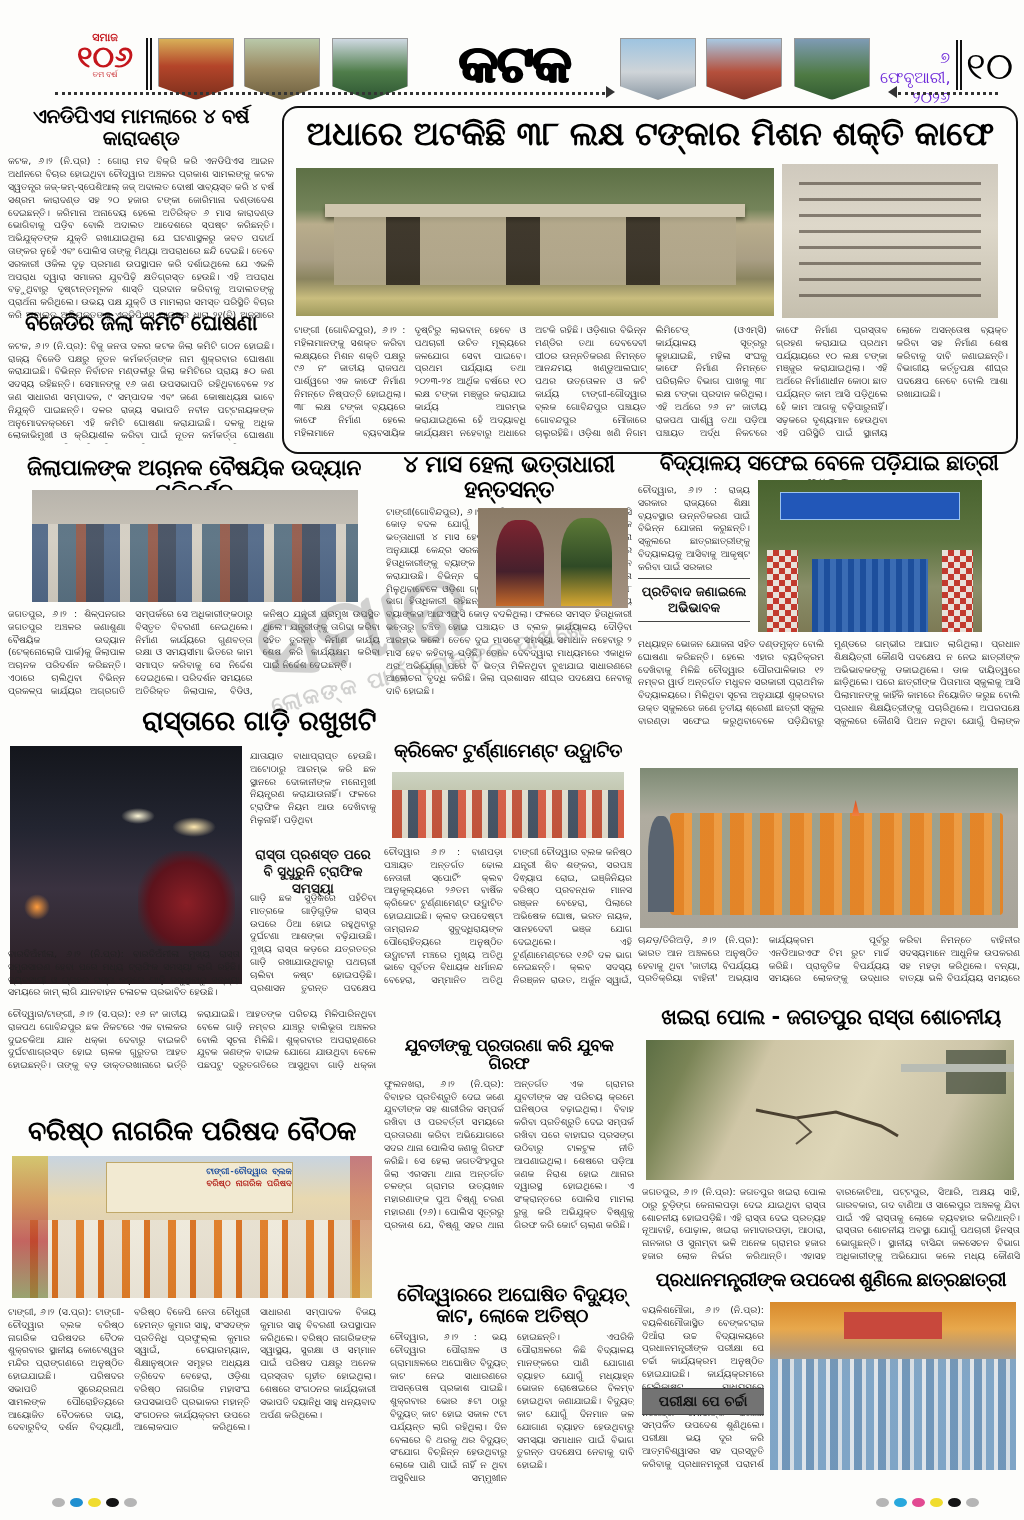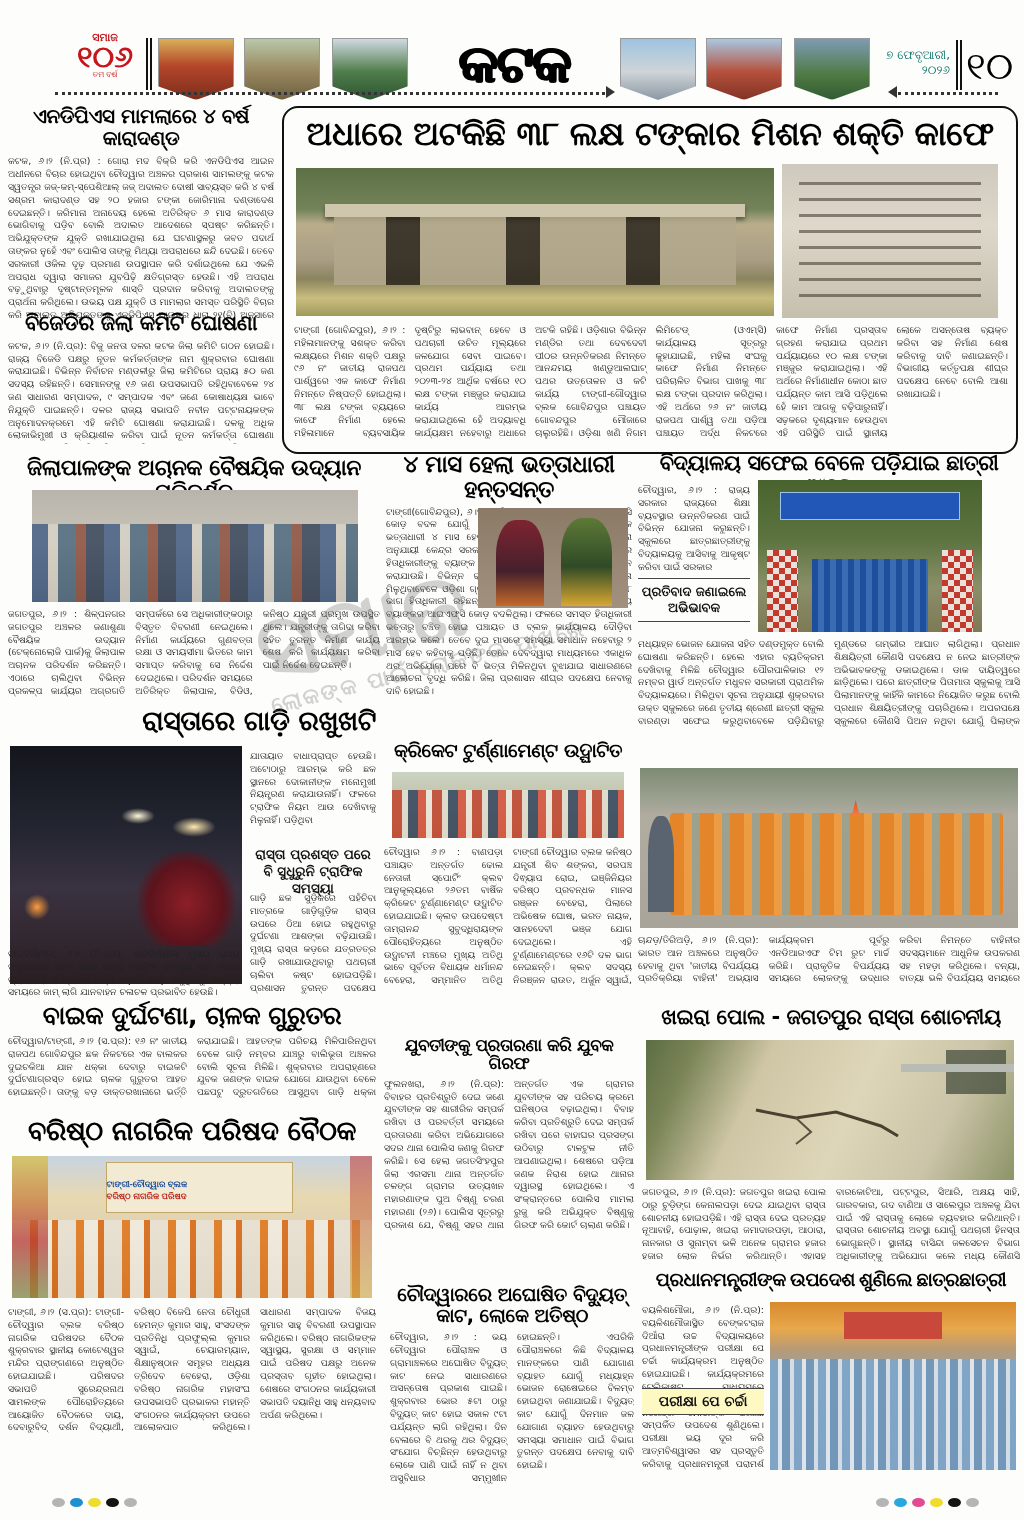--- a/index.html
+++ b/index.html
@@ -45,21 +45,21 @@
       <div style="font-size:8px;color:#c4161c;">ତମ ବର୍ଷ</div>
     </div>
     <div class="dbar" style="left:146px;top:38px;height:52px;"></div>
     <div class="thumb" style="left:118px;left:158px;background:linear-gradient(180deg,#d8b058 0%,#b4452a 45%,#7d2f1c 100%);"></div>
     <div class="thumb" style="left:244px;background:linear-gradient(180deg,#b9c8a9 0%,#9b8a62 50%,#6f6140 100%);"></div>
     <div class="thumb" style="left:332px;background:linear-gradient(180deg,#cfd9e2 0%,#4f7d4a 55%,#2e5733 100%);"></div>
     <div class="abs headline" style="left:420px;top:36px;width:190px;font-size:52px;text-shadow:1.5px 0 #000, -1.5px 0 #000;">କଟକ</div>
     <div class="thumb" style="left:620px;background:linear-gradient(180deg,#9ec4e0 0%,#cfd4d8 55%,#8d9aa5 100%);"></div>
     <div class="thumb" style="left:706px;background:linear-gradient(180deg,#a8c8e2 0%,#b5503c 55%,#833426 100%);"></div>
     <div class="thumb" style="left:794px;background:linear-gradient(180deg,#7e9bb4 0%,#4e7a43 60%,#335c33 100%);"></div>
-    <div class="abs" style="left:880px;top:48px;width:70px;text-align:right;font-size:12px;color:#0f766e;line-height:1.25;font-family:'DejaVu Sans',sans-serif;">
+    <div class="abs" style="left:880px;top:48px;width:70px;text-align:right;font-size:16px;color:#6d28d9;line-height:1.25;font-family:'DejaVu Sans',sans-serif;">
       <div>୭ ଫେବୃଆରୀ,</div>
       <div>୨୦୨୬</div>
     </div>
     <div class="dbar" style="left:956px;top:40px;height:50px;"></div>
     <div class="abs" style="left:966px;top:44px;font-size:38px;color:#000000;font-family:'DejaVu Sans',sans-serif;">୧୦</div>
     <div class="dotline" style="left:55px;width:550px;"></div>
     <div class="arrow" style="left:606px;border-left:9px solid #333;"></div>
     <div class="dotline" style="left:898px;width:100px;"></div>
     <div class="arrow" style="left:888px;border-right:9px solid #333;"></div>
   </div>
@@ -149,28 +149,27 @@
   <div class="abs" style="left:638px;top:734px;width:382px;height:266px;">
     <div class="photo" style="left:2px;top:34px;width:378px;height:160px;background:linear-gradient(180deg,#7e8a74 0%,#9aa08e 18%,#b0aca0 30%,#a8a49a 100%);">
       <div class="abs" style="left:8%;top:28%;width:88%;height:64%;background:repeating-linear-gradient(90deg,#e8821e 0 14px,#f29b3c 14px 22px,#9aa08e 22px 30px);border-radius:4px;opacity:0.92;"></div>
       <div class="abs" style="left:2%;top:30%;width:7%;height:60%;background:#5a6470;border-radius:40% 40% 0 0;"></div>
       <div class="abs" style="left:56%;top:20%;width:8px;height:16px;background:linear-gradient(180deg,#e05020,#f08040);clip-path:polygon(50% 0,100% 100%,0 100%);"></div>
     </div>
     <div class="body-text cols3" style="position:absolute;left:0;top:200px;width:382px;height:64px;">ଚାନ୍ଦଡ଼/ତିରିଅଡ଼ି, ୬।୨ (ନି.ପ୍ର): ଭାରତ ଆନ ଅଞ୍ଚଳରେ ଅନୁଷ୍ଠିତ ହେବାକୁ ଥିବା 'ଜାତୀୟ ବିପର୍ଯ୍ୟୟ ପ୍ରତିକ୍ରିୟା ବାହିନୀ' ଅଭ୍ୟାସ କାର୍ଯ୍ୟକ୍ରମ ପୂର୍ବରୁ ଏନଡିଆରଏଫ ଟିମ ରୁଟ ମାର୍ଚ୍ଚ କରିଛି। ପ୍ରାକୃତିକ ବିପର୍ଯ୍ୟୟ ସମୟରେ ଲୋକଙ୍କୁ ଉଦ୍ଧାର କରିବା ନିମନ୍ତେ ବାହିନୀର ସଦସ୍ୟମାନେ ଆଧୁନିକ ଉପକରଣ ସହ ମହଡ଼ା କରିଥିଲେ। ବନ୍ୟା, ବାତ୍ୟା ଭଳି ବିପର୍ଯ୍ୟୟ ସମୟରେ କିଭଳି ତ୍ୱରିତ ସେବା ପହଁଚାଇ ହେବ ସେ ସମ୍ପର୍କରେ ଗ୍ରାମବାସୀଙ୍କୁ ସଚେତନ କରାଯାଇଥିଲା। ଏହି କାର୍ଯ୍ୟକ୍ରମରେ ଅଧିକ ସଂଖ୍ୟାରେ ସ୍ଥାନୀୟ ଲୋକ ସାମିଲ ହୋଇଥିଲେ। ବି. ଡି. ବିଭାଗ-ସ୍ତରୀୟ ପ୍ରତିନିଧି ଉପସ୍ଥିତ ରହି କାର୍ଯ୍ୟକ୍ରମର ସମୀକ୍ଷା କରିଥିଲେ।</div>
   </div>
 
   <div class="abs" style="left:8px;top:1002px;width:368px;height:112px;">
-    <div class="headline" style="font-size:25px;">ବାଇକ ଦୁର୍ଘଟଣା, ଚାଳକ ଗୁରୁତର</div>
     <div class="body-text cols2" style="margin-top:6px;height:74px;">ଚୌଦ୍ୱାର/ଟାଙ୍ଗୀ, ୬।୨ (ସ.ପ୍ର): ୧୬ ନଂ ଜାତୀୟ ରାଜପଥ ଗୋବିନ୍ଦପୁର ଛକ ନିକଟରେ ଏକ ବାଲକର ଦୁଇଚକିଆ ଯାନ ଧକ୍କା ଦେବାରୁ ବାଇକଟି ଦୁର୍ଘଟଣାଗ୍ରସ୍ତ ହୋଇ ଚାଳକ ଗୁରୁତର ଆହତ ହୋଇଛନ୍ତି। ତାଙ୍କୁ ବଡ଼ ଡାକ୍ତରଖାନାରେ ଭର୍ତ୍ତି କରାଯାଇଛି। ଆହତଙ୍କ ପରିଚୟ ମିଳିପାରିନଥିବା ବେଳେ ଗାଡ଼ି ନମ୍ବର ଯାଞ୍ଚରୁ ବାଲିଭୂତା ଅଞ୍ଚଳର ବୋଲି ସୂଚନା ମିଳିଛି। ଶୁକ୍ରବାର ଅପରାହ୍ଣରେ ଯୁବକ ଜଣଙ୍କ ବାଇକ ଯୋଗେ ଯାଉଥିବା ବେଳେ ପଛପଟୁ ଦ୍ରୁତଗତିରେ ଆସୁଥିବା ଗାଡ଼ି ଧକ୍କା ଦେଇଥିଲା। ରାସ୍ତାରେ ପଡ଼ି ରକ୍ତାକ୍ତ ହୋଇଥିବା ଚାଳକଙ୍କୁ ସ୍ଥାନୀୟ ଲୋକେ ଉଦ୍ଧାର କରି ଡାକ୍ତରଖାନା ପଠାଇଥିଲେ। ରାଜପଥ ଥାନା ପୋଲିସ ମାମଲା ରୁଜୁ କରି ତଦନ୍ତ ଚଳାଇଛି।</div>
   </div>
 
   <div class="abs" style="left:8px;top:1116px;width:368px;height:386px;">
     <div class="headline" style="font-size:27px;">ବରିଷ୍ଠ ନାଗରିକ ପରିଷଦ ବୈଠକ</div>
     <div class="photo" style="left:4px;top:40px;width:360px;height:142px;background:linear-gradient(180deg,#c8d4e0 0%,#e8d8b0 30%,#ded0b4 55%,#9a8468 100%);">
-      <div class="abs" style="left:26%;top:4%;width:52%;height:36%;background:#f2ead2;border:1px solid #c0a868;text-align:left;font-size:8.5px;color:#184a9c;font-weight:bold;line-height:1.5;padding-top:15px;font-family:Liberation Sans, sans-serif;">
+      <div class="abs" style="left:26%;top:4%;width:52%;height:36%;background:#f2ead2;border:1px solid #c0a868;text-align:right;font-size:8.5px;color:#184a9c;font-weight:bold;line-height:1.5;padding-top:3px;font-family:Liberation Mono, monospace;">
         <div>ଟାଙ୍ଗୀ-ଚୌଦ୍ୱାର ବ୍ଲକ</div>
         <div style="color:#b4261e;">ବରିଷ୍ଠ ନାଗରିକ ପରିଷଦ</div>
       </div>
       <div class="stripfig" style="height:55%;background:repeating-linear-gradient(90deg,#e8e2d4 0 18px,#e07820 18px 26px,#f0ece0 26px 40px,#d86a18 40px 46px);opacity:0.9;"></div>
       <div class="abs" style="left:0;top:0;width:10%;height:100%;background:linear-gradient(180deg,#d8c040,#b43030 60%,#7a8c4a);opacity:0.7;"></div>
       <div class="abs" style="right:0;top:0;width:6%;height:100%;background:linear-gradient(180deg,#c04040,#d0b050);opacity:0.6;"></div>
     </div>
     <div class="body-text cols3" style="position:absolute;left:0;top:190px;width:368px;height:192px;">ଟାଙ୍ଗୀ, ୬।୨ (ସ.ପ୍ର): ଟାଙ୍ଗୀ-ଚୌଦ୍ୱାର ବ୍ଲକ ବରିଷ୍ଠ ନାଗରିକ ପରିଷଦର ବୈଠକ ଶୁକ୍ରବାର ସ୍ଥାନୀୟ କୋଟେଶ୍ୱର ମନ୍ଦିର ପ୍ରାଙ୍ଗଣରେ ଅନୁଷ୍ଠିତ ହୋଇଯାଇଛି। ପରିଷଦର ସଭାପତି ସୁରେନ୍ଦ୍ରନାଥ ସାମଲଙ୍କ ପୌରୋହିତ୍ୟରେ ଆୟୋଜିତ ବୈଠକରେ ଦାୟ, ଦେବାରୁବିଦ୍ ଦର୍ଶନ ବିଦ୍ୟାର୍ଥୀ, ବରିଷ୍ଠ ବିଜେପି ନେତା ଚୌଧୁରୀ ହେମନ୍ତ କୁମାର ସାହୁ, ସଂସଦଙ୍କ ପ୍ରତିନିଧି ପ୍ରଫୁଲ୍ଲ କୁମାର ସ୍ୱାଇଁ, ଚେୟାରମ୍ୟାନ, ଶିକ୍ଷାନୁଷ୍ଠାନ ସମୂହର ଅଧ୍ୟକ୍ଷ ତ୍ରିଦେବ ବେହେରା, ଓଡ଼ିଶା ବରିଷ୍ଠ ନାଗରିକ ମହାସଂଘ ଉପସଭାପତି ପ୍ରଭାକର ମହାନ୍ତି ସଂଗଠନର କାର୍ଯ୍ୟକ୍ରମ ଉପରେ ଆଲୋକପାତ କରିଥିଲେ। ସାଧାରଣ ସମ୍ପାଦକ ବିଜୟ କୁମାର ସାହୁ ବିବରଣୀ ଉପସ୍ଥାପନ କରିଥିଲେ। ବରିଷ୍ଠ ନାଗରିକଙ୍କ ସ୍ୱାସ୍ଥ୍ୟ, ସୁରକ୍ଷା ଓ ସମ୍ମାନ ପାଇଁ ପରିଷଦ ପକ୍ଷରୁ ଅନେକ ପ୍ରସ୍ତାବ ଗୃହୀତ ହୋଇଥିଲା। ଶେଷରେ ସଂଗଠନର କାର୍ଯ୍ୟକାରୀ ସଭାପତି ଦୟାନିଧି ସାହୁ ଧନ୍ୟବାଦ ଅର୍ପଣ କରିଥିଲେ।</div>
   </div>
 
@@ -199,19 +198,19 @@
 
   <div class="abs" style="left:642px;top:1270px;width:378px;height:232px;">
     <div class="headline" style="font-size:19px;font-family:Liberation Serif, serif;">ପ୍ରଧାନମନ୍ତ୍ରୀଙ୍କ ଉପଦେଶ ଶୁଣିଲେ ଛାତ୍ରଛାତ୍ରୀ</div>
     <div class="photo" style="left:128px;top:32px;width:246px;height:168px;background:linear-gradient(180deg,#d88a2c 0%,#e8a84c 16%,#b89a74 28%,#8ca4bc 45%,#7e98b4 100%);">
       <div class="stripfig" style="height:66%;background:repeating-linear-gradient(90deg,#7fa6c8 0 8px,#e8ecf0 8px 12px,#6f96ba 12px 20px,#dde4ea 20px 24px);opacity:0.9;"></div>
       <div class="abs" style="left:30%;top:6%;width:40%;height:16%;background:#c8483c;"></div>
     </div>
     <div class="body-text" style="position:absolute;left:0;top:34px;width:122px;height:168px;">
       <span>ବୟଳିଶମୌଜା, ୬।୨ (ନି.ପ୍ର): ବୟଳିଶମୌଜାସ୍ଥିତ ବେଙ୍କଟରାଜ ଦିଆଁରା ଉଚ୍ଚ ବିଦ୍ୟାଳୟରେ ପ୍ରଧାନମନ୍ତ୍ରୀଙ୍କ ପରୀକ୍ଷା ପେ ଚର୍ଚ୍ଚା କାର୍ଯ୍ୟକ୍ରମ ଅନୁଷ୍ଠିତ ହୋଇଯାଇଛି। କାର୍ଯ୍ୟକ୍ରମରେ ଟେଲିକାଷ୍ଟ ମାଧ୍ୟମରେ ଛାତ୍ରଛାତ୍ରୀ ପ୍ରଧାନମନ୍ତ୍ରୀ ନରେନ୍ଦ୍ର ମୋଦୀଙ୍କ ପରୀକ୍ଷା ସମ୍ପର୍କିତ ଉପଦେଶ ଶୁଣିଥିଲେ। ପରୀକ୍ଷା ଭୟ ଦୂର କରି ଆତ୍ମବିଶ୍ୱାସର ସହ ପ୍ରସ୍ତୁତି କରିବାକୁ ପ୍ରଧାନମନ୍ତ୍ରୀ ପରାମର୍ଶ ଦେଇଥିଲେ। ବିଦ୍ୟାଳୟର ପ୍ରଧାନ ଶିକ୍ଷକଙ୍କ ତତ୍ତ୍ୱାବଧାନରେ ବେଙ୍କଟରାଜ ହାଇସ୍କୁଲର ସମସ୍ତ ଛାତ୍ରଛାତ୍ରୀ ଏହି କାର୍ଯ୍ୟକ୍ରମରେ ସାମିଲ ହୋଇଥିଲେ। ଶିକ୍ଷକ ଶିକ୍ଷୟିତ୍ରୀମାନେ ସହଯୋଗ କରିଥିଲେ।</span>
     </div>
-    <div class="subhead rule-top rule-bot" style="position:absolute;left:0;top:118px;width:122px;font-size:14px;background:#fef9c3;padding:4px 0;">ପରୀକ୍ଷା ପେ ଚର୍ଚ୍ଚା</div>
+    <div class="subhead rule-top rule-bot" style="position:absolute;left:0;top:118px;width:122px;font-size:14px;background:#737373;padding:4px 0;">ପରୀକ୍ଷା ପେ ଚର୍ଚ୍ଚା</div>
   </div>
 
   <div class="abs" style="left:52px;top:1492px;"><span class="dot" style="background: rgb(181, 181, 181);"></span><span class="dot" style="background: rgb(31, 143, 208);"></span><span class="dot" style="background: rgb(240, 220, 46);"></span><span class="dot" style="background: rgb(20, 20, 20);"></span><span class="dot" style="background: rgb(181, 181, 181);"></span></div>
   <div class="abs" style="left:876px;top:1492px;"><span class="dot" style="background: rgb(181, 181, 181);"></span><span class="dot" style="background: rgb(41, 168, 221);"></span><span class="dot" style="background: rgb(226, 74, 146);"></span><span class="dot" style="background: rgb(240, 220, 46);"></span><span class="dot" style="background: rgb(20, 20, 20);"></span><span class="dot" style="background: rgb(181, 181, 181);"></span></div>
 
 </div>
 
 </body></html>

